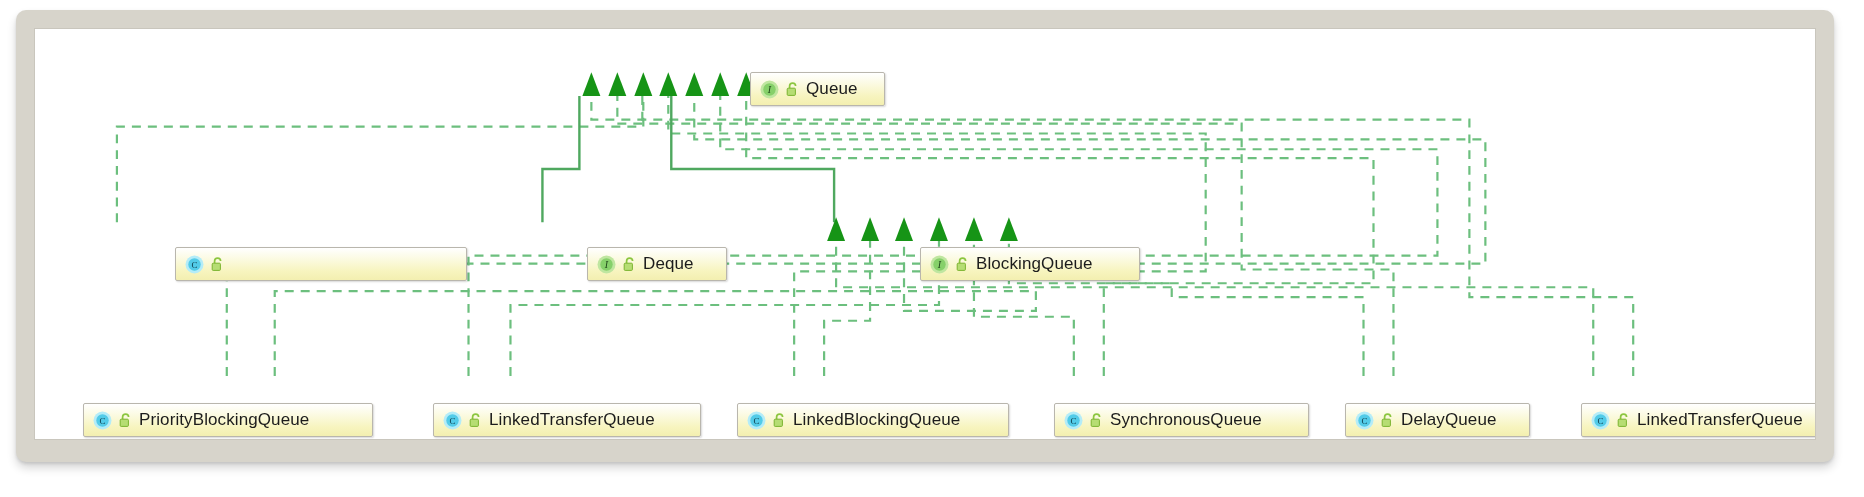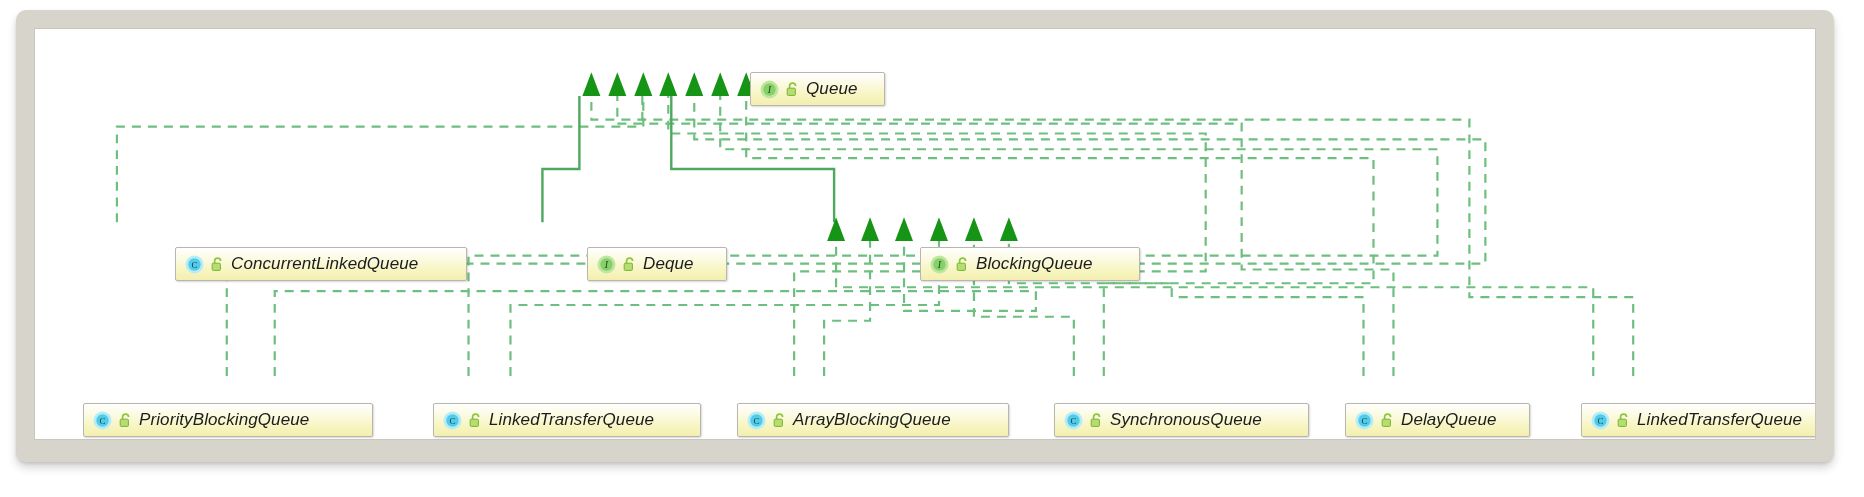--- a/index.html
+++ b/index.html
@@ -42,21 +42,20 @@
     border:1px solid #b9b6ad;
     border-radius:2px;
     box-shadow:1px 1px 2px rgba(0,0,0,0.16);
     white-space:nowrap;
     z-index:5;
   }
   .node-label{
     font-size:17px;
     color:#1c1c1c;
     letter-spacing:0.1px;
-    font-style:italic;
   }
   .ico{flex:0 0 auto;display:block;}
   .lock{flex:0 0 auto;display:block;}
 </style>
 </head>
 <body>
 
 <div id="frame">
   <div id="canvas">
 
@@ -132,21 +131,20 @@
     <div class="node" style="left: 140px; top: 218px; min-width: 292px;">
       <svg class="ico" width="19" height="19" viewBox="0 0 19 19">
         <circle cx="9.5" cy="9.5" r="9" fill="#b4ecf8"></circle>
         <circle cx="9.5" cy="9.5" r="6.2" fill="#52cbe8"></circle>
         <text x="9.5" y="13.2" text-anchor="middle" font-family="Liberation Serif, serif" font-size="9" fill="#0b3a48">C</text>
       </svg>
       <svg class="lock" width="13" height="15" viewBox="0 0 13 15">
         <path d="M3.6 6.2 V4.1 a3 3 0 0 1 6 0" fill="none" stroke="#8cc63f" stroke-width="1.7"></path>
         <rect x="1.2" y="6.2" width="8.2" height="7.2" rx="1" fill="#b6dd73" stroke="#7ab32f" stroke-width="1"></rect>
       </svg>
-      <span class="node-label">ConcurrentLinkedQueue</span>
     </div>
 
     <div class="node" style="left: 552px; top: 218px; min-width: 140px;">
       <svg class="ico" width="19" height="19" viewBox="0 0 19 19">
         <circle cx="9.5" cy="9.5" r="9" fill="#bfe6a0"></circle>
         <circle cx="9.5" cy="9.5" r="6.2" fill="#86d06a"></circle>
         <text x="9.5" y="13.4" text-anchor="middle" font-family="Liberation Serif, serif" font-size="10" font-style="italic" fill="#20471a">I</text>
       </svg>
       <svg class="lock" width="13" height="15" viewBox="0 0 13 15">
         <path d="M3.6 6.2 V4.1 a3 3 0 0 1 6 0" fill="none" stroke="#8cc63f" stroke-width="1.7"></path>
@@ -197,21 +195,21 @@
     <div class="node" style="left: 702px; top: 374px; min-width: 272px;">
       <svg class="ico" width="19" height="19" viewBox="0 0 19 19">
         <circle cx="9.5" cy="9.5" r="9" fill="#b4ecf8"></circle>
         <circle cx="9.5" cy="9.5" r="6.2" fill="#52cbe8"></circle>
         <text x="9.5" y="13.2" text-anchor="middle" font-family="Liberation Serif, serif" font-size="9" fill="#0b3a48">C</text>
       </svg>
       <svg class="lock" width="13" height="15" viewBox="0 0 13 15">
         <path d="M3.6 6.2 V4.1 a3 3 0 0 1 6 0" fill="none" stroke="#8cc63f" stroke-width="1.7"></path>
         <rect x="1.2" y="6.2" width="8.2" height="7.2" rx="1" fill="#b6dd73" stroke="#7ab32f" stroke-width="1"></rect>
       </svg>
-      <span class="node-label">ArrayBlockingQueue</span>
+      <span class="node-label">LinkedBlockingQueue</span>
     </div>
 
     <div class="node" style="left: 1019px; top: 374px; min-width: 255px;">
       <svg class="ico" width="19" height="19" viewBox="0 0 19 19">
         <circle cx="9.5" cy="9.5" r="9" fill="#b4ecf8"></circle>
         <circle cx="9.5" cy="9.5" r="6.2" fill="#52cbe8"></circle>
         <text x="9.5" y="13.2" text-anchor="middle" font-family="Liberation Serif, serif" font-size="9" fill="#0b3a48">C</text>
       </svg>
       <svg class="lock" width="13" height="15" viewBox="0 0 13 15">
         <path d="M3.6 6.2 V4.1 a3 3 0 0 1 6 0" fill="none" stroke="#8cc63f" stroke-width="1.7"></path>

